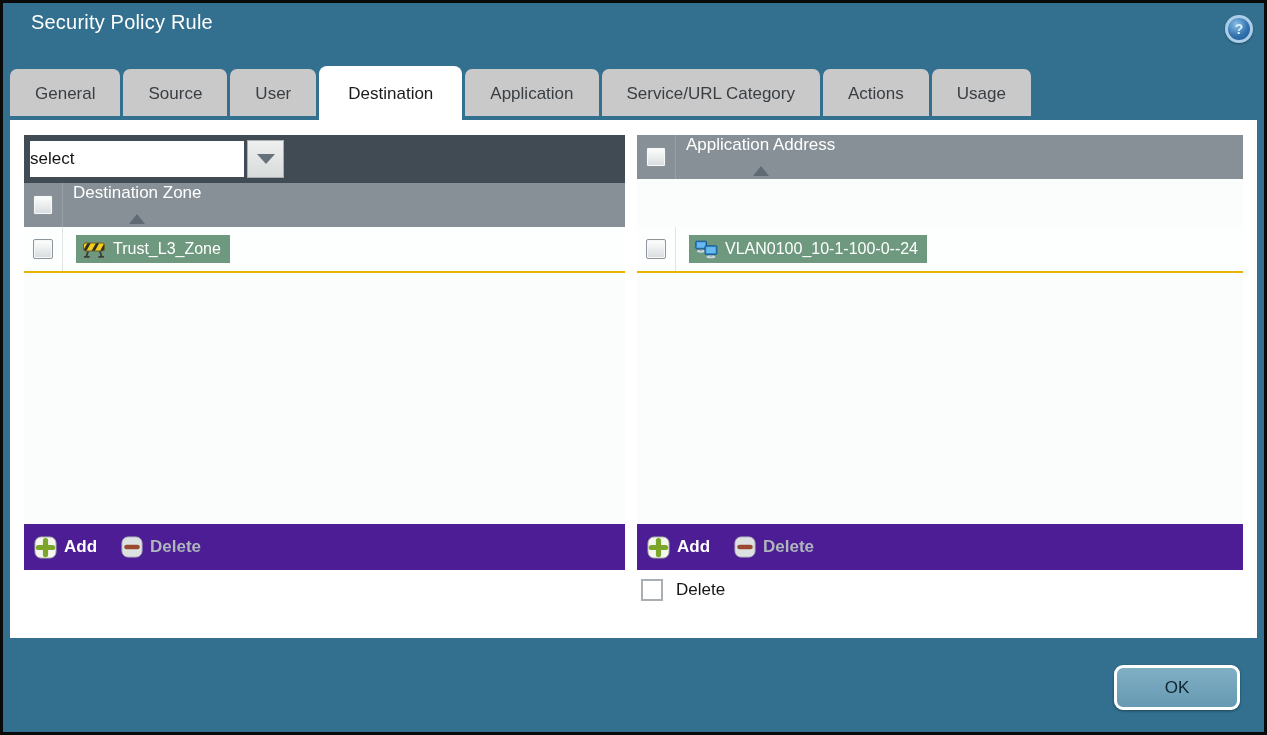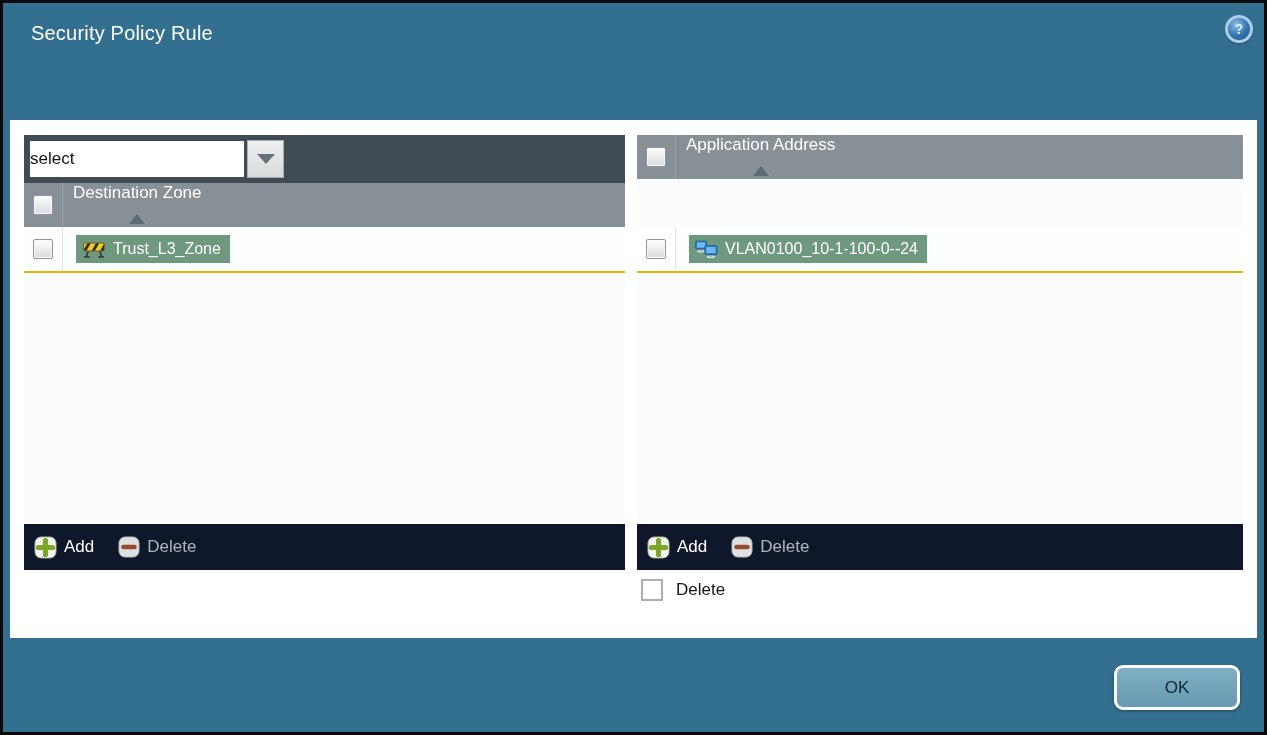--- a/index.html
+++ b/index.html
@@ -3,21 +3,21 @@
 <meta charset="utf-8">
 <style>
   html,body{margin:0;padding:0;background:#555;}
   .screen{
     position:relative; width:1267px; height:735px; box-sizing:border-box;
     background:#33708f; border:3px solid #0a0a0a; overflow:hidden;
     font-family:"Liberation Sans", sans-serif;
     -webkit-font-smoothing:antialiased;
   }
   
-  .title{position:absolute; left:28px; top:19px; color:#ffffff; font-size:20px; letter-spacing:.2px;}
+  .title{position:absolute; left:28px; top:8px; color:#ffffff; font-size:20px; letter-spacing:.2px;}
   .help-btn{
     position:absolute; right:11px; top:12px; width:28px; height:28px; border-radius:50%;
     background:radial-gradient(circle at 38% 30%, #8cc0e8 0%, #3273ae 55%, #1d568c 100%);
     border:3px solid #abceE8; box-sizing:border-box;
     display:flex; align-items:center; justify-content:center;
     color:#ddeefb; font-size:14px; font-weight:bold; cursor:pointer;
     box-shadow:0 1px 2px rgba(0,0,0,.35);
   }
   
   .tabs{position:absolute; left:7px; top:63px; height:54px; display:flex; align-items:flex-end; gap:3px;}
@@ -56,22 +56,22 @@
     box-shadow:inset 0 0 0 1px #f6f8f8; cursor:pointer;}
   .header-cell{display:flex; align-items:center; gap:9px; margin-left:10px; color:#ffffff; font-size:17px; cursor:pointer;flex-direction:column;}
   .sort-asc{width:0;height:0;border-left:8px solid transparent;border-right:8px solid transparent;border-bottom:10px solid #5f6a73; margin-top:2px;}
   
   .panel-body{position:absolute; left:0; right:0; top:92px; bottom:46px; background:#fbfdfd; overflow:hidden;}
   .row{height:44px; display:flex; align-items:center; border-bottom:2px solid #eab308; background:#fdfefe;}
   .row .cb-col{align-self:stretch; border-right:1px solid #e1e4e5;}
   .chip{margin-left:13px; height:28px; display:inline-flex; align-items:center; gap:7px;
     background:#6e997f; color:#ffffff; font-size:16px; padding:0 9px 0 6px; cursor:pointer; white-space:nowrap;}
   
-  .panel-footer{position:absolute; left:0; right:0; bottom:0; height:46px; background:#0f172a;
-    display:flex; align-items:center; padding-left:10px; gap:24px; box-sizing:border-box;}
+  .panel-footer{position:absolute; left:0; right:0; bottom:0; height:46px; background:#4c1d95;
+    display:flex; align-items:center; padding-left:10px; gap:24px; box-sizing:border-box;font-weight:bold;}
   .tool-btn{display:flex; align-items:center; gap:7px; font-size:17px; color:#ffffff; cursor:pointer;}
   .tool-btn.disabled{color:#aeb6bc; cursor:default;}
   
   .negate-row{position:absolute; left:631px; top:459px; display:flex; align-items:center; gap:13px;}
   .negate-cb{width:22px; height:22px; box-sizing:border-box; background:#ffffff; border:2px solid #a9afb3; cursor:pointer;}
   .negate-label{font-size:17px; color:#141414;}
   
   .dialog-buttons{position:absolute; right:24px; top:662px; display:flex; gap:28px;flex-direction:column;}
   .btn{height:45px; box-sizing:border-box; border-radius:9px; border:3px solid #ffffff; font-size:17px;
     display:flex; align-items:center; justify-content:center; cursor:pointer;
@@ -83,20 +83,30 @@
 </head>
 <body>
 
 <div class="screen">
 
   <div class="title">Security Policy Rule</div>
   <div class="help-btn">
     <span>?</span>
   </div>
 
+  <div class="tabs">
+    <div class="tab">General</div>
+    <div class="tab">Source</div>
+    <div class="tab">User</div>
+    <div class="tab active">Destination</div>
+    <div class="tab">Application</div>
+    <div class="tab">Service/URL Category</div>
+    <div class="tab">Actions</div>
+    <div class="tab">Usage</div>
+  </div>
 
   <div class="content">
 
     <div class="panel left">
       <div class="panel-toolbar">
         <div class="combo">
           <div class="combo-input">select</div>
           <div class="combo-btn">
             <span class="tri-down"></span>
           </div>

